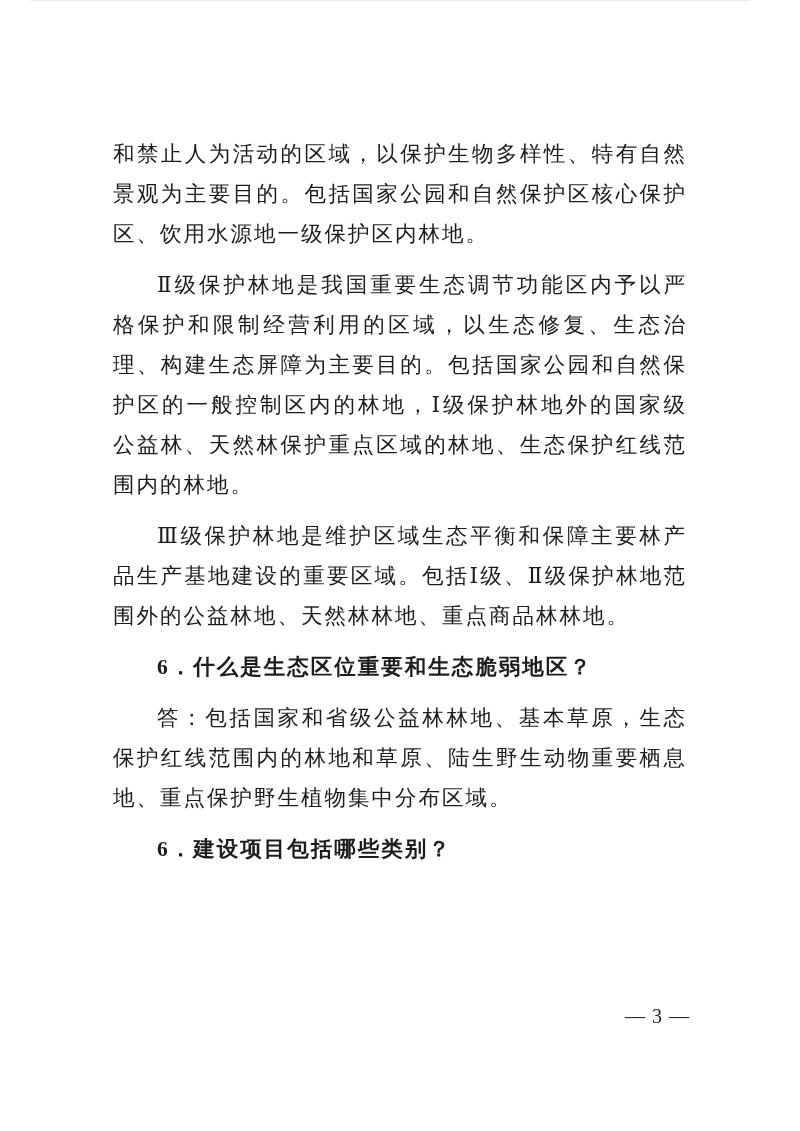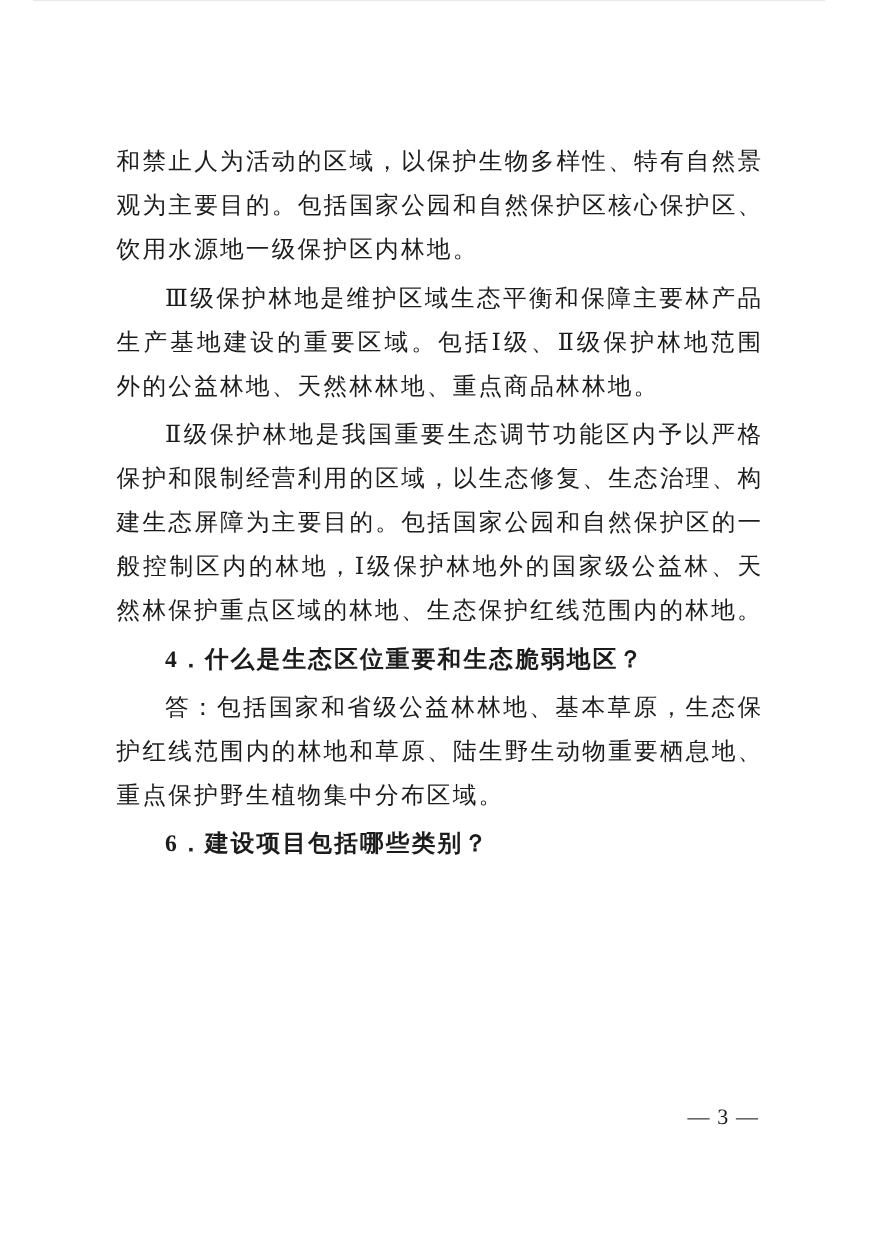--- a/index.html
+++ b/index.html
@@ -24,21 +24,21 @@
     height: 1px;
     background: #e9e9e9;
   }
   .text-block {
     position: absolute;
     top: 123px;
     left: 102px;
     width: 596px;
   }
   .text-block p {
-    margin: 4px;
+    margin: 11px;
     padding: 0;
     font-size: 21.5px;
     line-height: 40px;
     letter-spacing: 2px;
     text-align: justify;
     text-justify: inter-character;
     font-weight: normal;
   }
   .text-block p.indent {
     text-indent: 44px;
@@ -64,26 +64,26 @@
 </head>
 <body>
 
 <div class="page">
 
   <div class="scan-edge"></div>
 
   <div class="text-block">
     <p>和禁止人为活动的区域，以保护生物多样性、特有自然景观为主要目的。包括国家公园和自然保护区核心保护区、饮用水源地一级保护区内林地。</p>
 
+    <p class="indent">Ⅱ级保护林地是我国重要生态调节功能区内予以严格保护和限制经营利用的区域，以生态修复、生态治理、构建生态屏障为主要目的。包括国家公园和自然保护区的一般控制区内的林地，Ⅰ级保护林地外的国家级公益林、天然林保护重点区域的林地、生态保护红线范围内的林地。</p>
+
     <p class="indent">Ⅲ级保护林地是维护区域生态平衡和保障主要林产品生产基地建设的重要区域。包括Ⅰ级、Ⅱ级保护林地范围外的公益林地、天然林林地、重点商品林林地。</p>
 
-    <p class="indent">Ⅱ级保护林地是我国重要生态调节功能区内予以严格保护和限制经营利用的区域，以生态修复、生态治理、构建生态屏障为主要目的。包括国家公园和自然保护区的一般控制区内的林地，Ⅰ级保护林地外的国家级公益林、天然林保护重点区域的林地、生态保护红线范围内的林地。</p>
 
-
-    <p class="heading">4．什么是生态区位重要和生态脆弱地区？</p>
+    <p class="heading">6．什么是生态区位重要和生态脆弱地区？</p>
 
     <p class="indent">答：包括国家和省级公益林林地、基本草原，生态保护红线范围内的林地和草原、陆生野生动物重要栖息地、重点保护野生植物集中分布区域。</p>
 
     <p class="heading">6．建设项目包括哪些类别？</p>
 
 
   </div>
 
   <div class="page-number">— 3 —</div>
 

